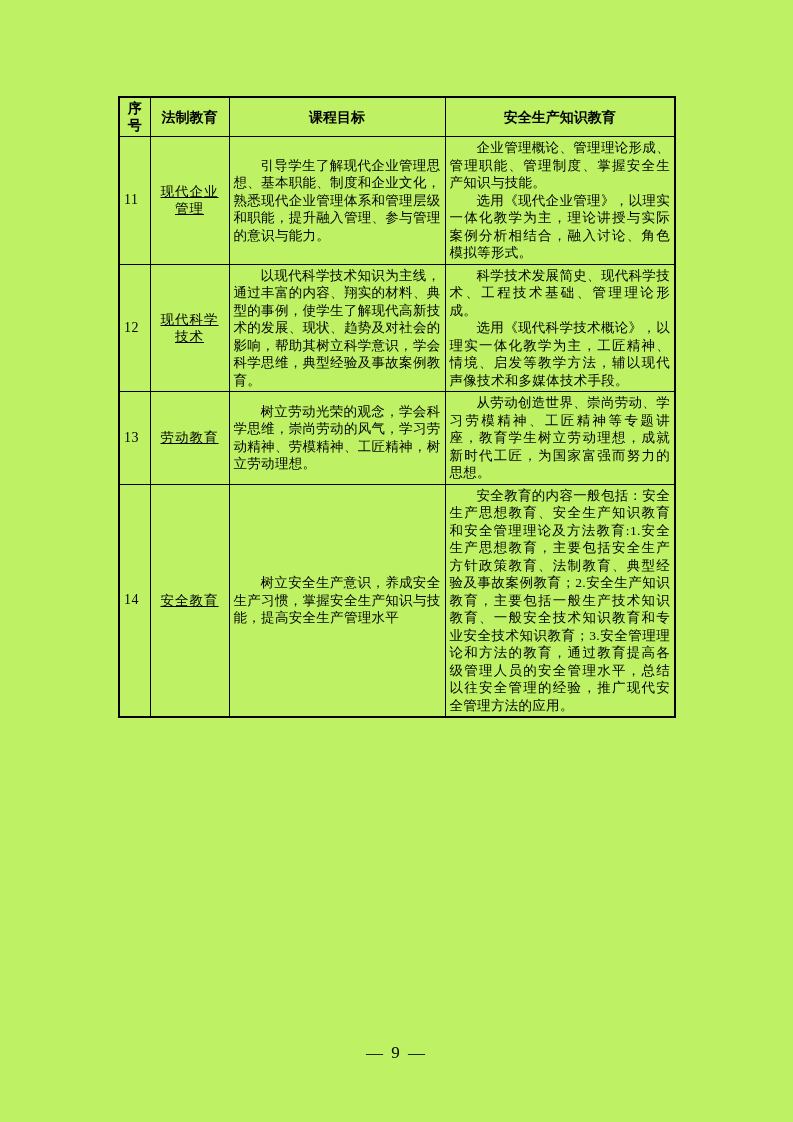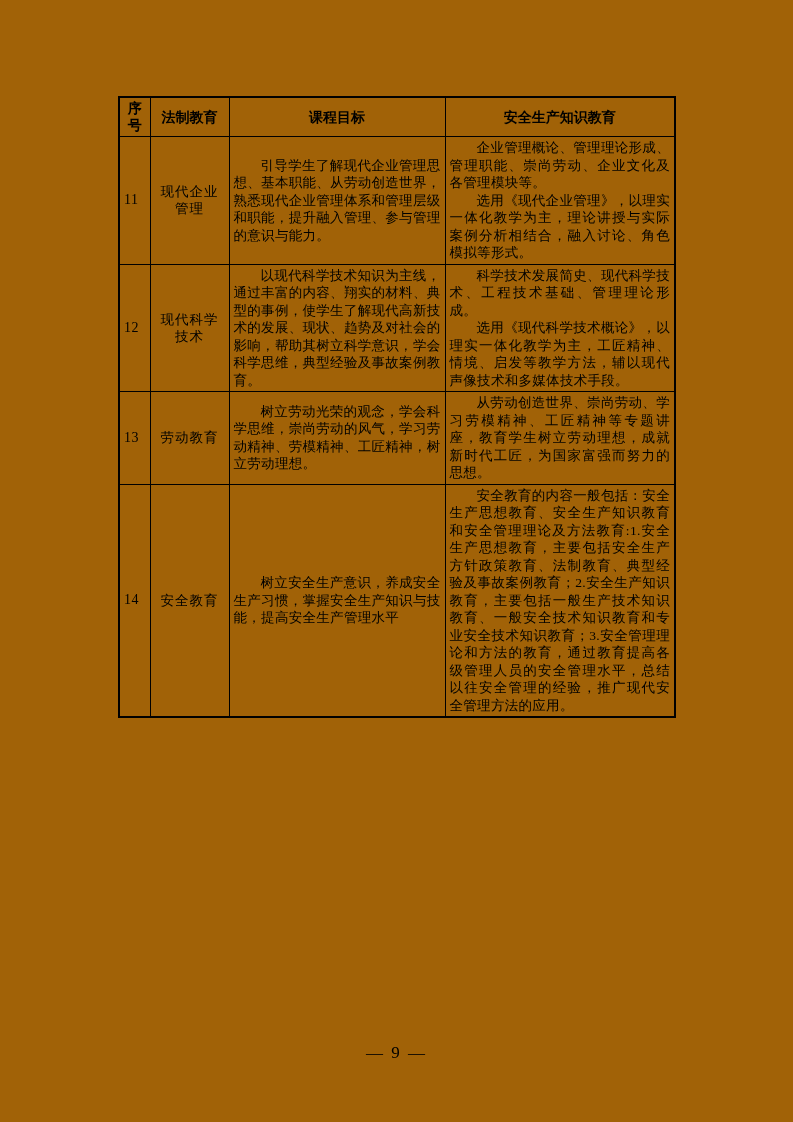--- a/index.html
+++ b/index.html
@@ -11,21 +11,21 @@
     position: relative;
     width: 793px;
     height: 1122px;
     overflow: hidden;
     font-family: "Liberation Serif", "DejaVu Serif", serif;
     color: #000000;
   }
   .doc-page {
     position: absolute;
     inset: 0;
-    background: #a16207;
+    background: #bef264;
   }
   table.courses {
     position: absolute;
     left: 118px;
     top: 96px;
     width: 556px;
     border-collapse: collapse;
     table-layout: fixed;
     border: 2px solid #000000;
   }
@@ -47,20 +47,21 @@
     text-align: left;
     font-size: 14px;
     letter-spacing: 0.5px;
   }
   td.name-cell {
     text-align: center;
     font-size: 13.5px;
     line-height: 17px;
     letter-spacing: 1px;
     padding: 2px 9px;
+    text-decoration: underline;
   }
   td.text-cell {
     font-size: 13.5px;
     line-height: 17.5px;
     padding: 2px 5px;
   }
   td.text-cell p.para {
     margin: 0;
     text-indent: 2em;
     text-align: justify;
@@ -97,24 +98,24 @@
         <th class="hdr">法制教育</th>
         <th class="hdr">课程目标</th>
         <th class="hdr">安全生产知识教育</th>
       </tr>
     </thead>
     <tbody>
       <tr style="height:127px;">
         <td class="num-cell">11</td>
         <td class="name-cell">现代企业管理</td>
         <td class="text-cell">
-          <p class="para">引导学生了解现代企业管理思想、基本职能、从劳动创造世界，熟悉现代企业管理体系和管理层级和职能，提升融入管理、参与管理的意识与能力。</p>
+          <p class="para">引导学生了解现代企业管理思想、基本职能、制度和企业文化，熟悉现代企业管理体系和管理层级和职能，提升融入管理、参与管理的意识与能力。</p>
         </td>
         <td class="text-cell">
-          <p class="para">企业管理概论、管理理论形成、管理职能、崇尚劳动、企业文化及各管理模块等。</p>
+          <p class="para">企业管理概论、管理理论形成、管理职能、管理制度、掌握安全生产知识与技能。</p>
           <p class="para">选用《现代企业管理》，以理实一体化教学为主，理论讲授与实际案例分析相结合，融入讨论、角色模拟等形式。</p>
         </td>
       </tr>
       <tr style="height:125px;">
         <td class="num-cell">12</td>
         <td class="name-cell">现代科学技术</td>
         <td class="text-cell">
           <p class="para">以现代科学技术知识为主线，通过丰富的内容、翔实的材料、典型的事例，使学生了解现代高新技术的发展、现状、趋势及对社会的影响，帮助其树立科学意识，学会科学思维，典型经验及事故案例教育。</p>
         </td>
         <td class="text-cell">

